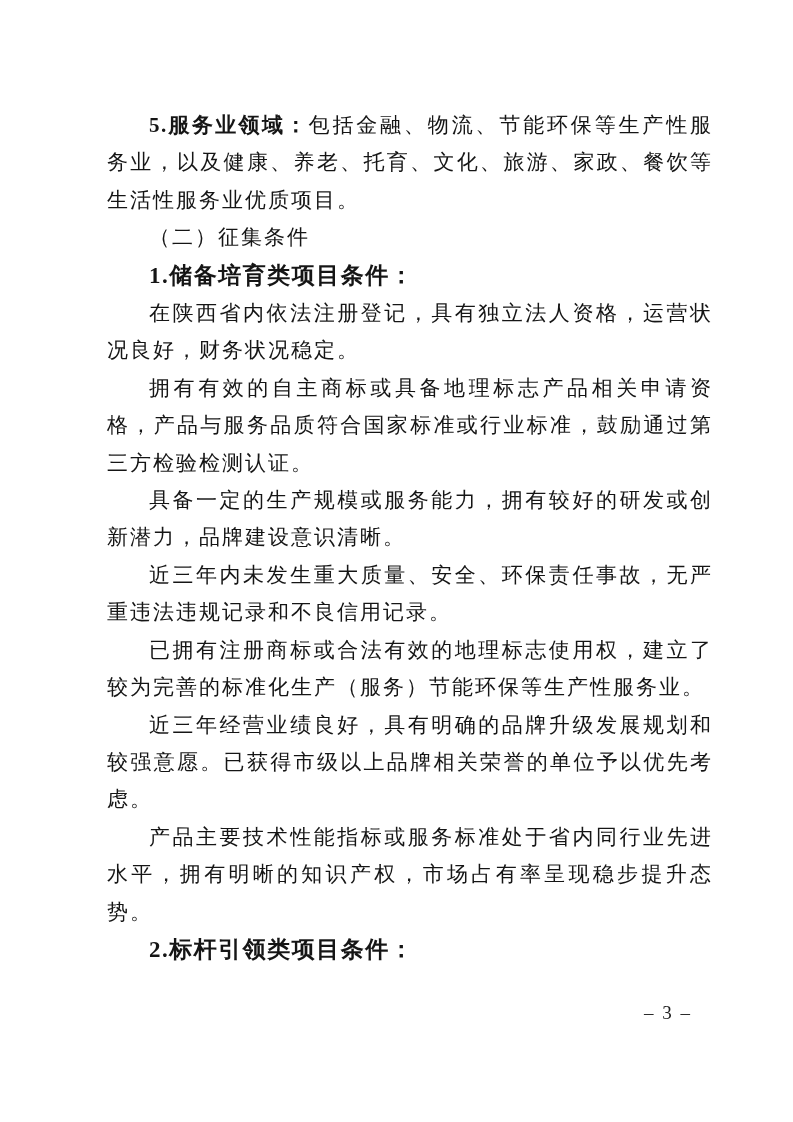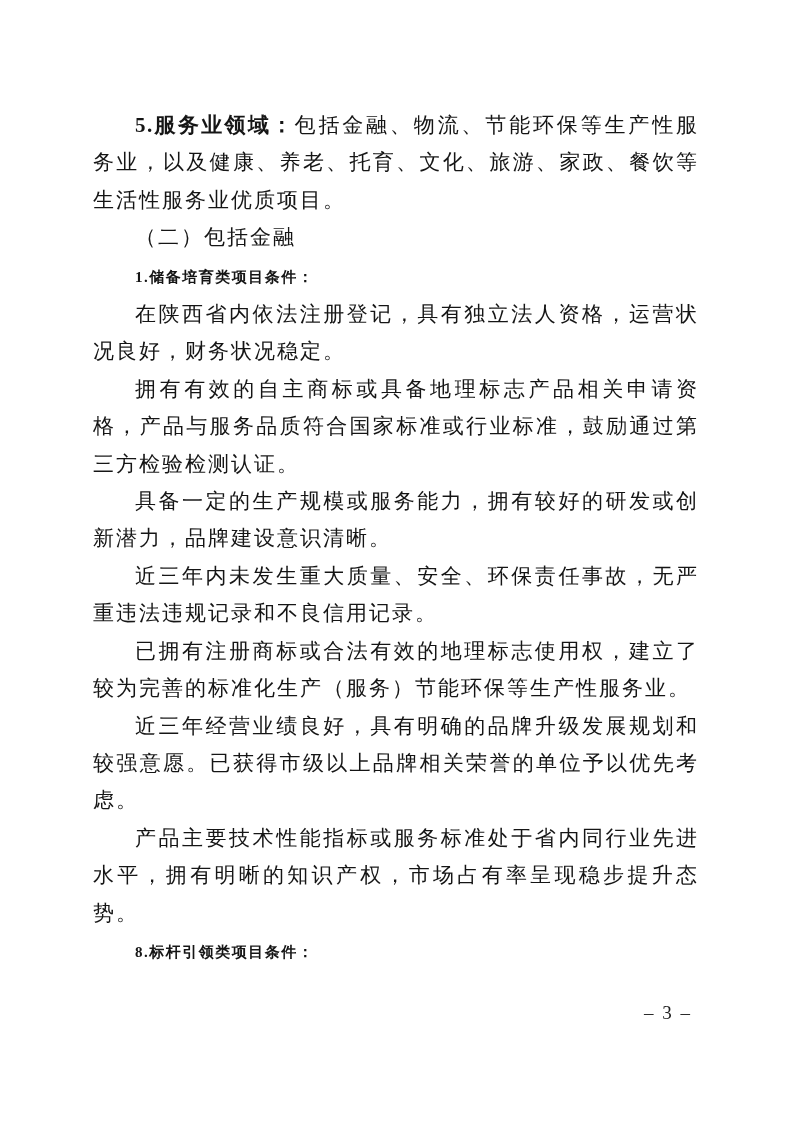--- a/index.html
+++ b/index.html
@@ -10,75 +10,75 @@
     position: relative;
     font-family: "Liberation Serif", "DejaVu Serif", serif;
     color: #151515;
   }
   .sheet {
     position: absolute; inset: 0;
     background: #ffffff;
   }
   .content {
     position: absolute;
-    left: 93px; top: 107px;
+    left: 107px; top: 107px;
     width: 606px;
   }
   .para {
     margin: 0;
     font-size: 21px;
     line-height: 37.4px;
     letter-spacing: 2px;
     text-align: justify;
     text-justify: inter-character;
     text-indent: 2em;
   }
   .para .lead {
     font-weight: 700;
     letter-spacing: 1.5px;
   }
   .heading-only .lead {
-    font-size: 15px;
+    font-size: 23px;
   }
   .pagenum {
     position: absolute;
     top: 1001px;
     right: 101px;
     font-size: 19px;
     line-height: 24px;
     letter-spacing: 2px;
     color: #222222;
   }
 </style>
 </head>
 <body>
 
 <div class="sheet">
   <main class="content">
 
     <p class="para"><span class="lead">5.服务业领域：</span><span>包括金融、物流、节能环保等生产性服务业，以及健康、养老、托育、文化、旅游、家政、餐饮等生活性服务业优质项目。</span></p>
 
 
-    <p class="para"><span>（二）包括金融</span></p>
+    <p class="para"><span>（二）征集条件</span></p>
 
     <p class="para heading-only"><span class="lead">1.储备培育类项目条件：</span></p>
 
     <p class="para"><span>在陕西省内依法注册登记，具有独立法人资格，运营状况良好，财务状况稳定。</span></p>
 
     <p class="para"><span>拥有有效的自主商标或具备地理标志产品相关申请资格，产品与服务品质符合国家标准或行业标准，鼓励通过第三方检验检测认证。</span></p>
 
     <p class="para"><span>具备一定的生产规模或服务能力，拥有较好的研发或创新潜力，品牌建设意识清晰。</span></p>
 
     <p class="para"><span>近三年内未发生重大质量、安全、环保责任事故，无严重违法违规记录和不良信用记录。</span></p>
 
 
     <p class="para"><span>已拥有注册商标或合法有效的地理标志使用权，建立了较为完善的标准化生产（服务）节能环保等生产性服务业。</span></p>
 
     <p class="para"><span>近三年经营业绩良好，具有明确的品牌升级发展规划和较强意愿。已获得市级以上品牌相关荣誉的单位予以优先考虑。</span></p>
 
     <p class="para"><span>产品主要技术性能指标或服务标准处于省内同行业先进水平，拥有明晰的知识产权，市场占有率呈现稳步提升态势。</span></p>
 
-    <p class="para heading-only"><span class="lead">8.标杆引领类项目条件：</span></p>
+    <p class="para heading-only"><span class="lead">2.标杆引领类项目条件：</span></p>
 
   </main>
 
   <div class="pagenum">– 3 –</div>
 </div>
 
 </body></html>

